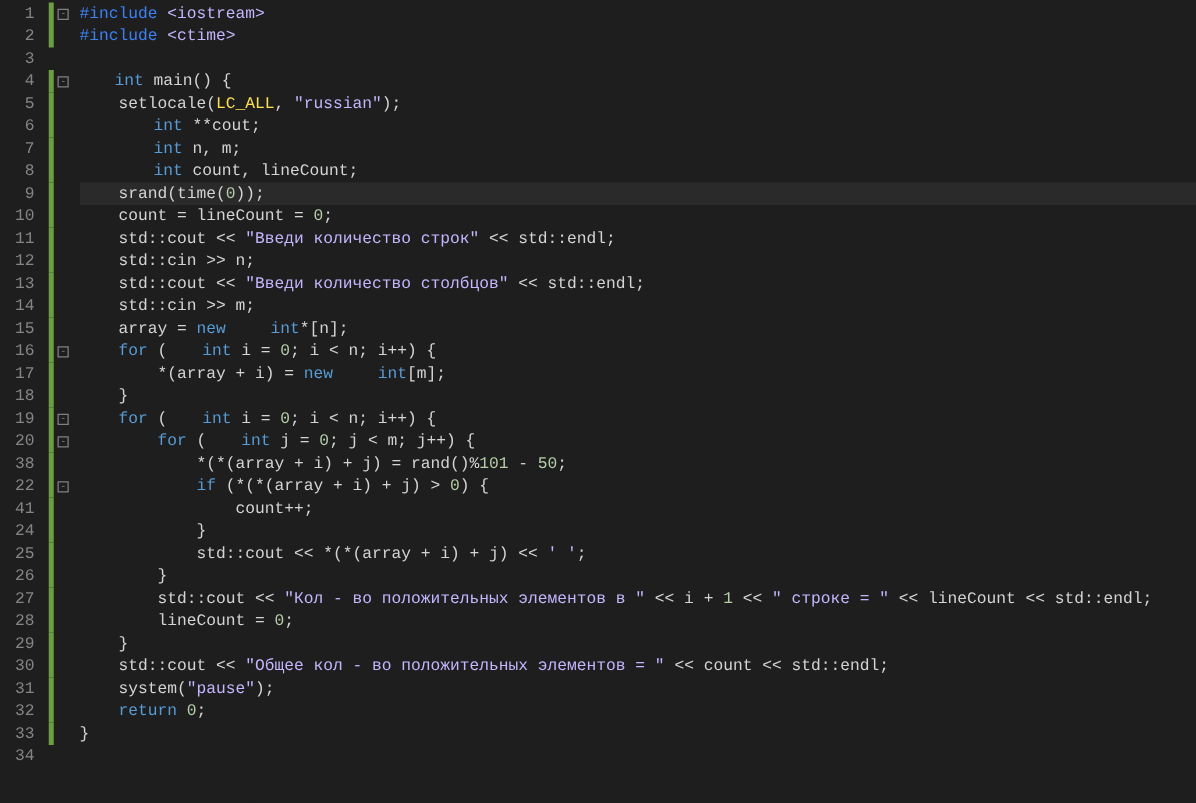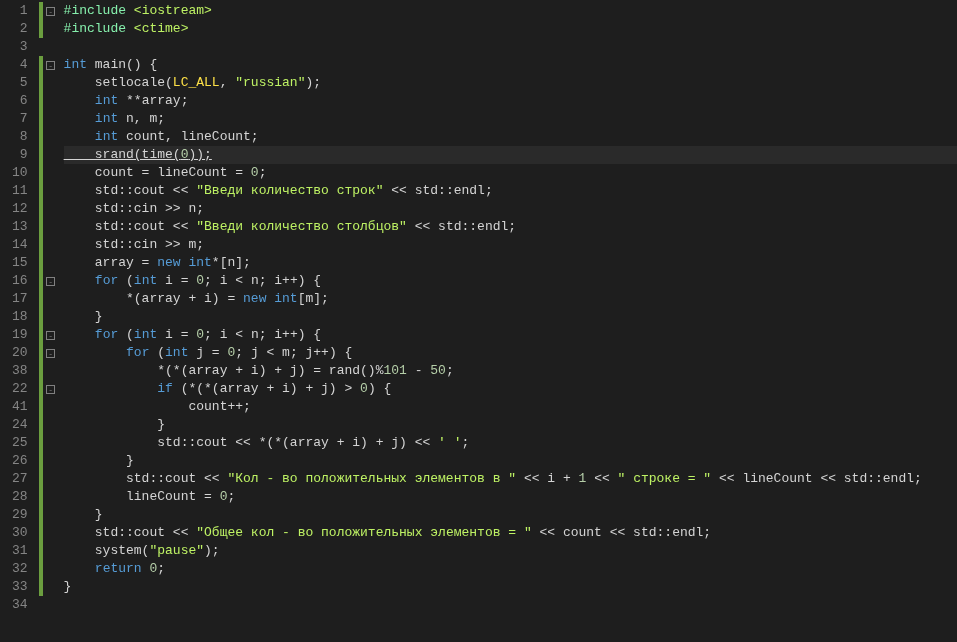--- a/index.html
+++ b/index.html
@@ -69,29 +69,28 @@
     padding: 2px 0 2px 6px;
     background: #1e1e1e;
   }
   .line {
     height: 18px;
     line-height: 18px;
     white-space: pre;
   }
   .line.cur {
     background: #2a2a2a;
-    text-decoration: underline;
   }
   .kw { color: #569cd6; }       
-  .type { color: #569cd6; }
-  .str { color: #bef264; font-family: Liberation Mono, monospace; }      
+  .type { color: #569cd6; margin-left: 28px; }
+  .str { color: #c4b5fd; font-family: Liberation Mono, monospace; }      
   .num { color: #b5cea8; }      
   .def { color: #fde047; }      
   .id { color: #d4d4d4; }
-  .inc { color: #86efac; }
+  .inc { color: #3b82f6; }
 </style>
 </head>
 <body>
 
 <div class="editor">
   <div class="gutter" id="gutter">
       <div class="gutter-line">1</div>
       <div class="gutter-line">2</div>
       <div class="gutter-line">3</div>
       <div class="gutter-line">4</div>
@@ -209,21 +208,21 @@
       <div class="fold-box"></div>
       <div class="fold-box"></div>
       <div class="fold-box"></div>
     </div>
   <div class="code" id="code">
       <div class="line"><span class="inc">#include </span><span class="str">&lt;iostream&gt;</span></div>
       <div class="line"><span class="inc">#include </span><span class="str">&lt;ctime&gt;</span></div>
       <div class="line"></div>
       <div class="line"><span class="type">int</span><span class="id"> main() {</span></div>
       <div class="line"><span class="id">    setlocale(</span><span class="def">LC_ALL</span><span class="id">, </span><span class="str">"russian"</span><span class="id">);</span></div>
-      <div class="line"><span class="id">    </span><span class="type">int</span><span class="id"> **array;</span></div>
+      <div class="line"><span class="id">    </span><span class="type">int</span><span class="id"> **cout;</span></div>
       <div class="line"><span class="id">    </span><span class="type">int</span><span class="id"> n, m;</span></div>
       <div class="line"><span class="id">    </span><span class="type">int</span><span class="id"> count, lineCount;</span></div>
       <div class="line cur"><span class="id">    srand(time(</span><span class="num">0</span><span class="id">));</span></div>
       <div class="line"><span class="id">    count = lineCount = </span><span class="num">0</span><span class="id">;</span></div>
       <div class="line"><span class="id">    std::cout &lt;&lt; </span><span class="str">"Введи количество строк"</span><span class="id"> &lt;&lt; std::endl;</span></div>
       <div class="line"><span class="id">    std::cin &gt;&gt; n;</span></div>
       <div class="line"><span class="id">    std::cout &lt;&lt; </span><span class="str">"Введи количество столбцов"</span><span class="id"> &lt;&lt; std::endl;</span></div>
       <div class="line"><span class="id">    std::cin &gt;&gt; m;</span></div>
       <div class="line"><span class="id">    array = </span><span class="kw">new</span><span class="id"> </span><span class="type">int</span><span class="id">*[n];</span></div>
       <div class="line"><span class="id">    </span><span class="kw">for</span><span class="id"> (</span><span class="type">int</span><span class="id"> i = </span><span class="num">0</span><span class="id">; i &lt; n; i++) {</span></div>

